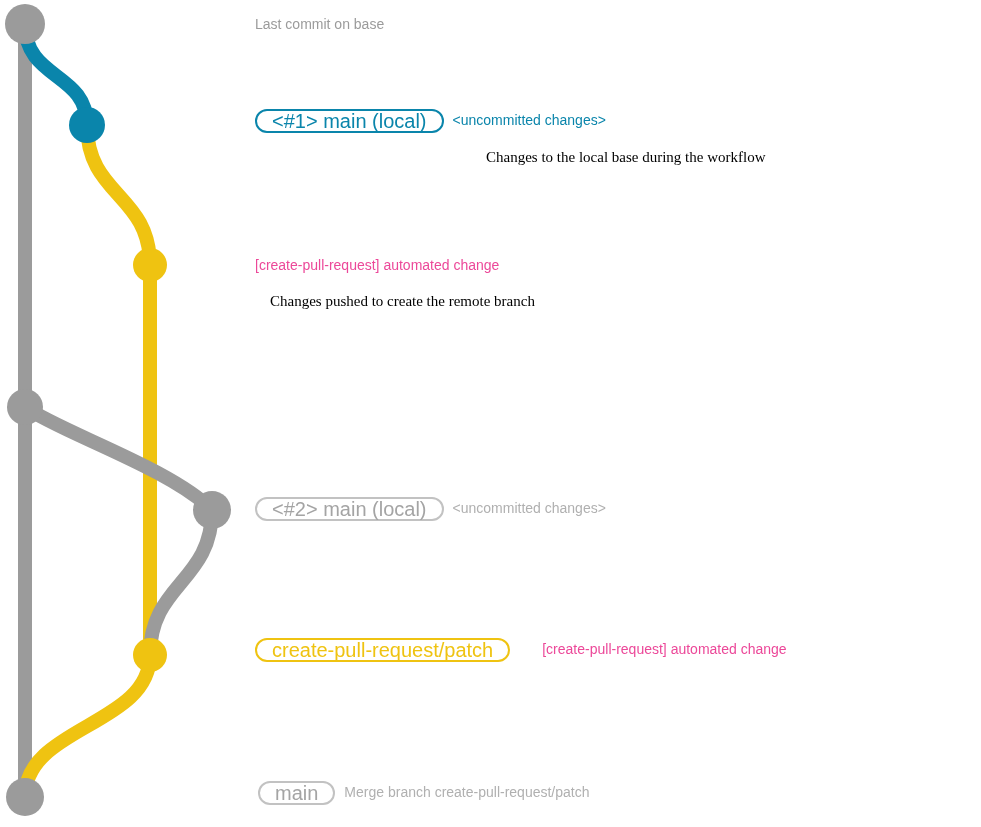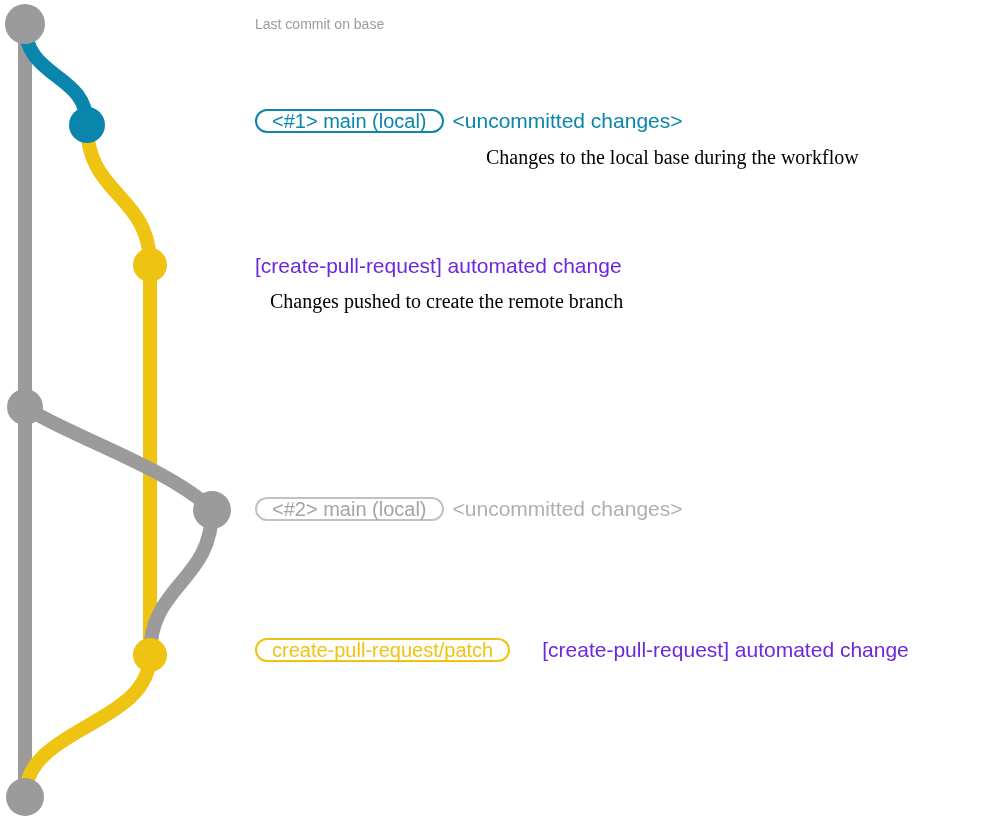--- a/index.html
+++ b/index.html
@@ -57,31 +57,31 @@
     line-height: 1;
     background: #ffffff;
   }
   .pill-teal { color: #0a85ab; border-color: #0a85ab; }
   .pill-yellow { color: #efc311; border-color: #efc311; }
   .pill-gray { color: #a4a4a4; border-color: #c2c2c2; justify-content: flex-end; }
   .pill-gray .pill-label { color: #a4a4a4; }
 
   .title {
     font-family: "Liberation Sans", sans-serif;
-    font-size: 21px;
+    font-size: 14px;
     line-height: 25px;
   }
   .title-teal { color: #0a85ab; }
-  .title-yellow { color: #6d28d9; }
+  .title-yellow { color: #ec4899; }
   .title-gray { color: #b0b0b0; }
 
   .subtitle {
     position: absolute;
     font-family: "Liberation Serif", serif;
-    font-size: 20px;
+    font-size: 15px;
     line-height: 23px;
     color: #000000;
     white-space: nowrap;
   }
 </style>
 </head>
 <body>
 
 <div id="diagram">
 
@@ -137,14 +137,20 @@
     <span class="title title-gray">&lt;uncommitted changes&gt;</span>
   </div>
 
   <div class="annotation row" style="left:255px; top:637px;gap:32px;">
     <span class="pill pill-yellow">
       <span class="pill-label">create-pull-request/patch</span>
     </span>
     <span class="title title-yellow">[create-pull-request] automated change</span>
   </div>
 
+  <div class="annotation row" style="left:258px; top:780px;">
+    <span class="pill pill-gray">
+      <span class="pill-label">main</span>
+    </span>
+    <span class="title title-gray">Merge branch create-pull-request/patch</span>
+  </div>
 
 </div>
 
 </body></html>

